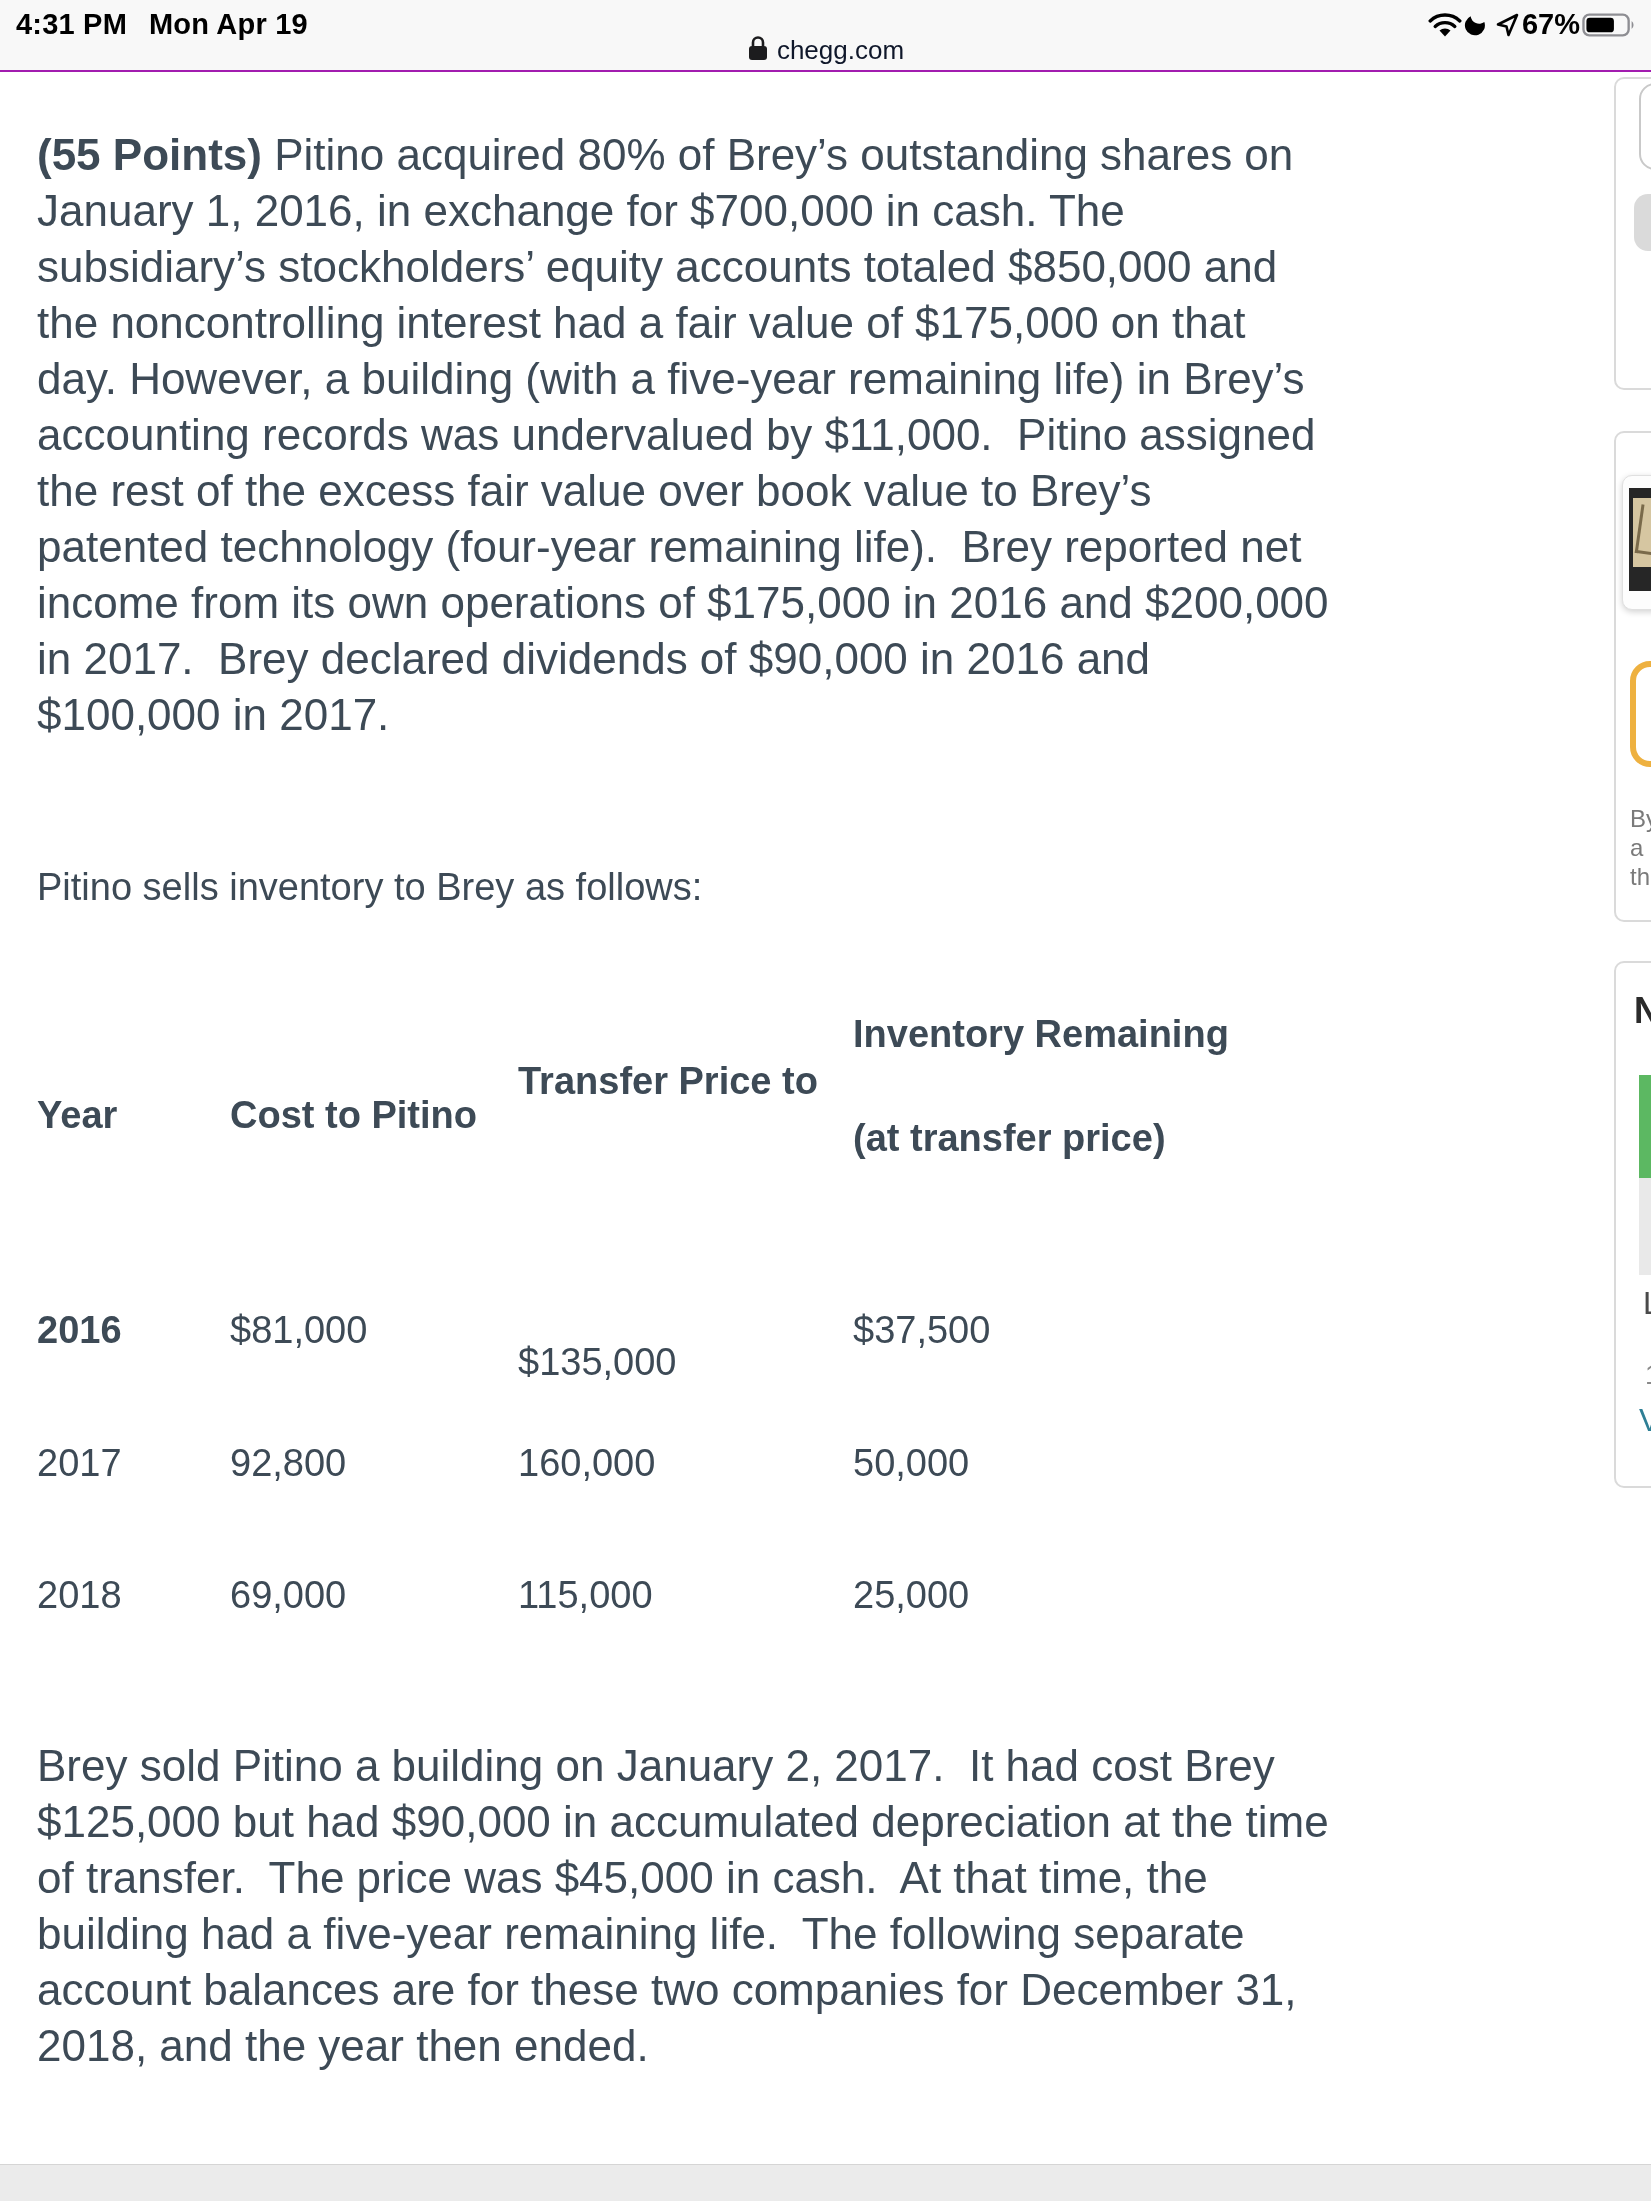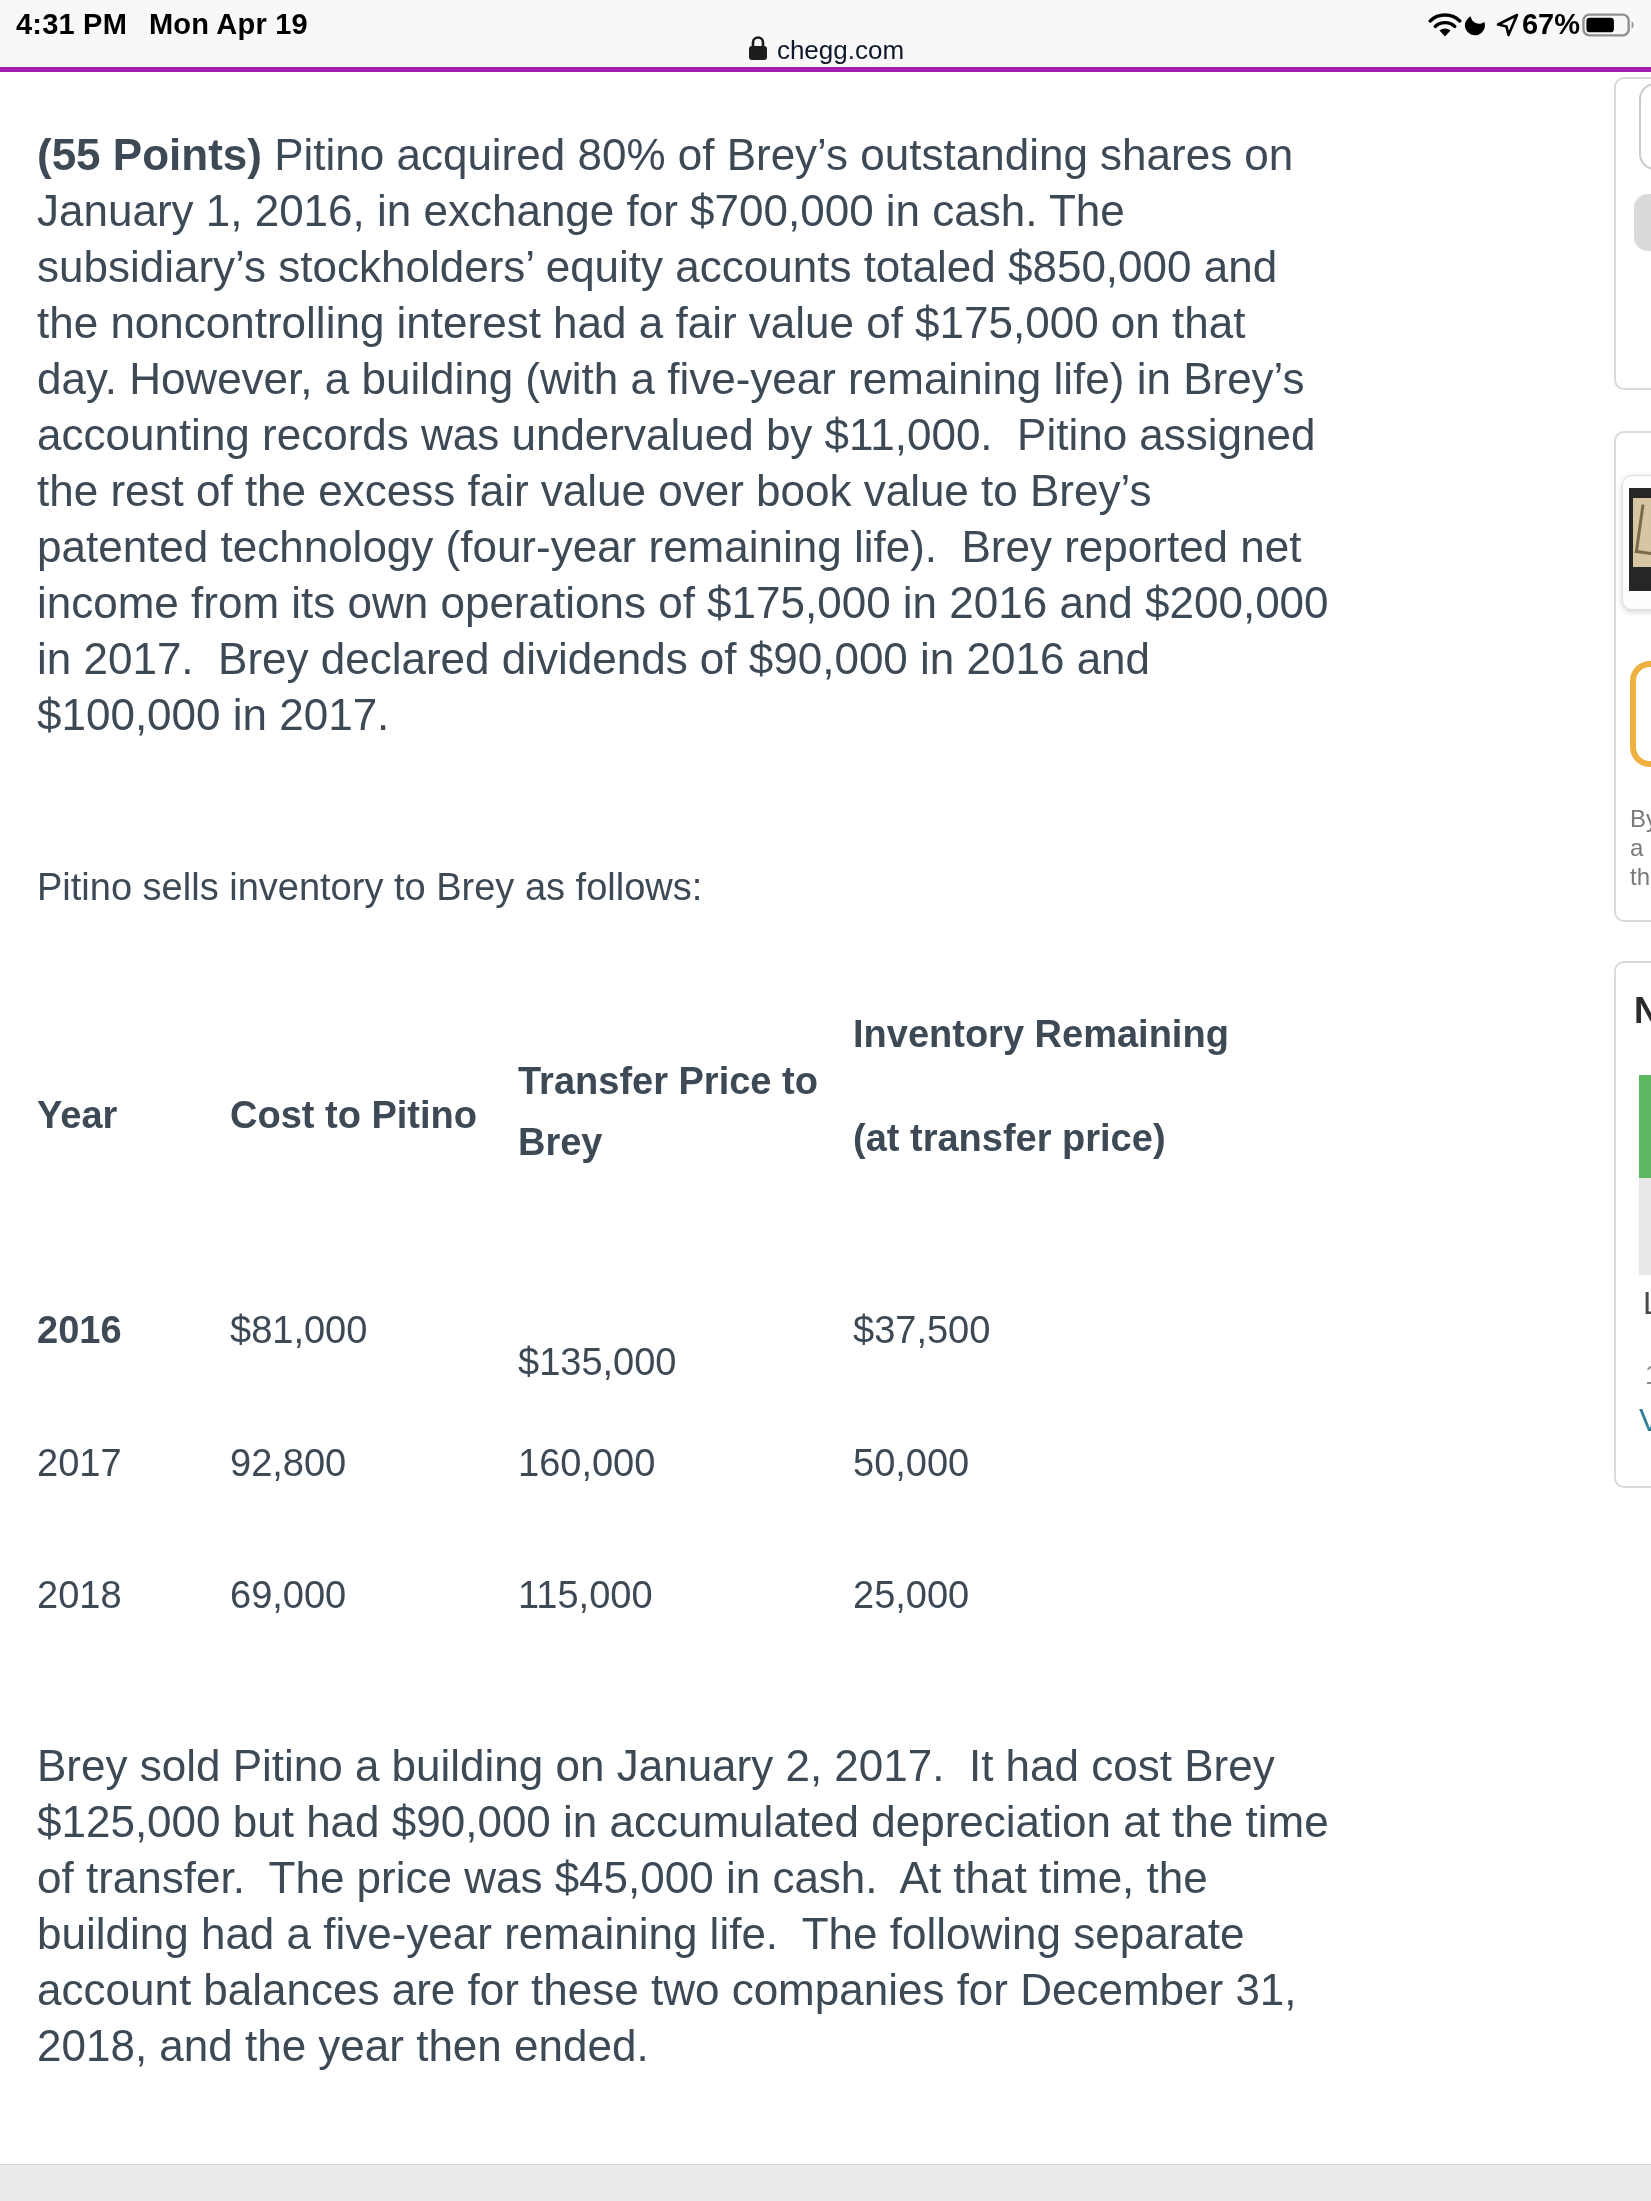--- a/index.html
+++ b/index.html
@@ -4,21 +4,21 @@
 <style>
   html,body{margin:0;padding:0;background:#ffffff;}
   .screen{
     position:relative;width:1651px;height:2202px;overflow:hidden;
     background:#ffffff;font-family:"Liberation Sans", sans-serif;
     color:#3d4a56;
   }
   
   .chrome{
     position:absolute;left:0;top:0;width:1651px;height:72px;
-    background:#f8f8f8;border-bottom:5px solid #a21caf;box-sizing:border-box;
+    background:#f8f8f8;border-bottom:2px solid #a21caf;box-sizing:border-box;
   }
   .status-left{
     position:absolute;left:16px;top:8px;font-size:29px;font-weight:600;color:#000;
     letter-spacing:0.2px;
   }
   .status-left .date{font-weight:600;margin-left:22px;}
   .status-right{
     position:absolute;right:14px;top:8px;display:flex;align-items:center;gap:2px;
     font-size:29px;font-weight:600;color:#000;
   }
@@ -139,21 +139,20 @@
   <div class="para p1"><strong>(55 Points)</strong><span> Pitino acquired 80% of Brey’s outstanding shares on January 1, 2016, in exchange for $700,000 in cash. The subsidiary’s stockholders’ equity accounts totaled $850,000 and the noncontrolling interest had a fair value of $175,000 on that day. However, a building (with a five-year remaining life) in Brey’s accounting records was undervalued by $11,000.  Pitino assigned the rest of the excess fair value over book value to Brey’s patented technology (four-year remaining life).  Brey reported net income from its own operations of $175,000 in 2016 and $200,000 in 2017.  Brey declared dividends of $90,000 in 2016 and $100,000 in 2017.</span></div>
 
   <div class="intro">Pitino sells inventory to Brey as follows:</div>
 
   <div>
 
     <div class="hdr-cell" style="left:37px;top:1085px;">Year</div>
     <div class="hdr-cell" style="left:230px;top:1085px;">Cost to Pitino</div>
     <div class="hdr-cell" style="left:518px;top:1051px;">
       <div>Transfer Price to</div>
-      <div>Brey</div>
     </div>
     <div class="hdr-cell" style="left:853px;top:1006px;line-height:57px;">
       <div>Inventory Remaining</div>
       <div style="margin-top:47px;">(at transfer price)</div>
     </div>
 
     <div>
       <span class="row-cell" style="left:37px;top:1309px;font-weight:bold;">2016</span>
       <span class="row-cell" style="left:230px;top:1309px;">$81,000</span>
       <span class="row-cell" style="left:518px;top:1309px;margin-top:32px;">$135,000</span>

